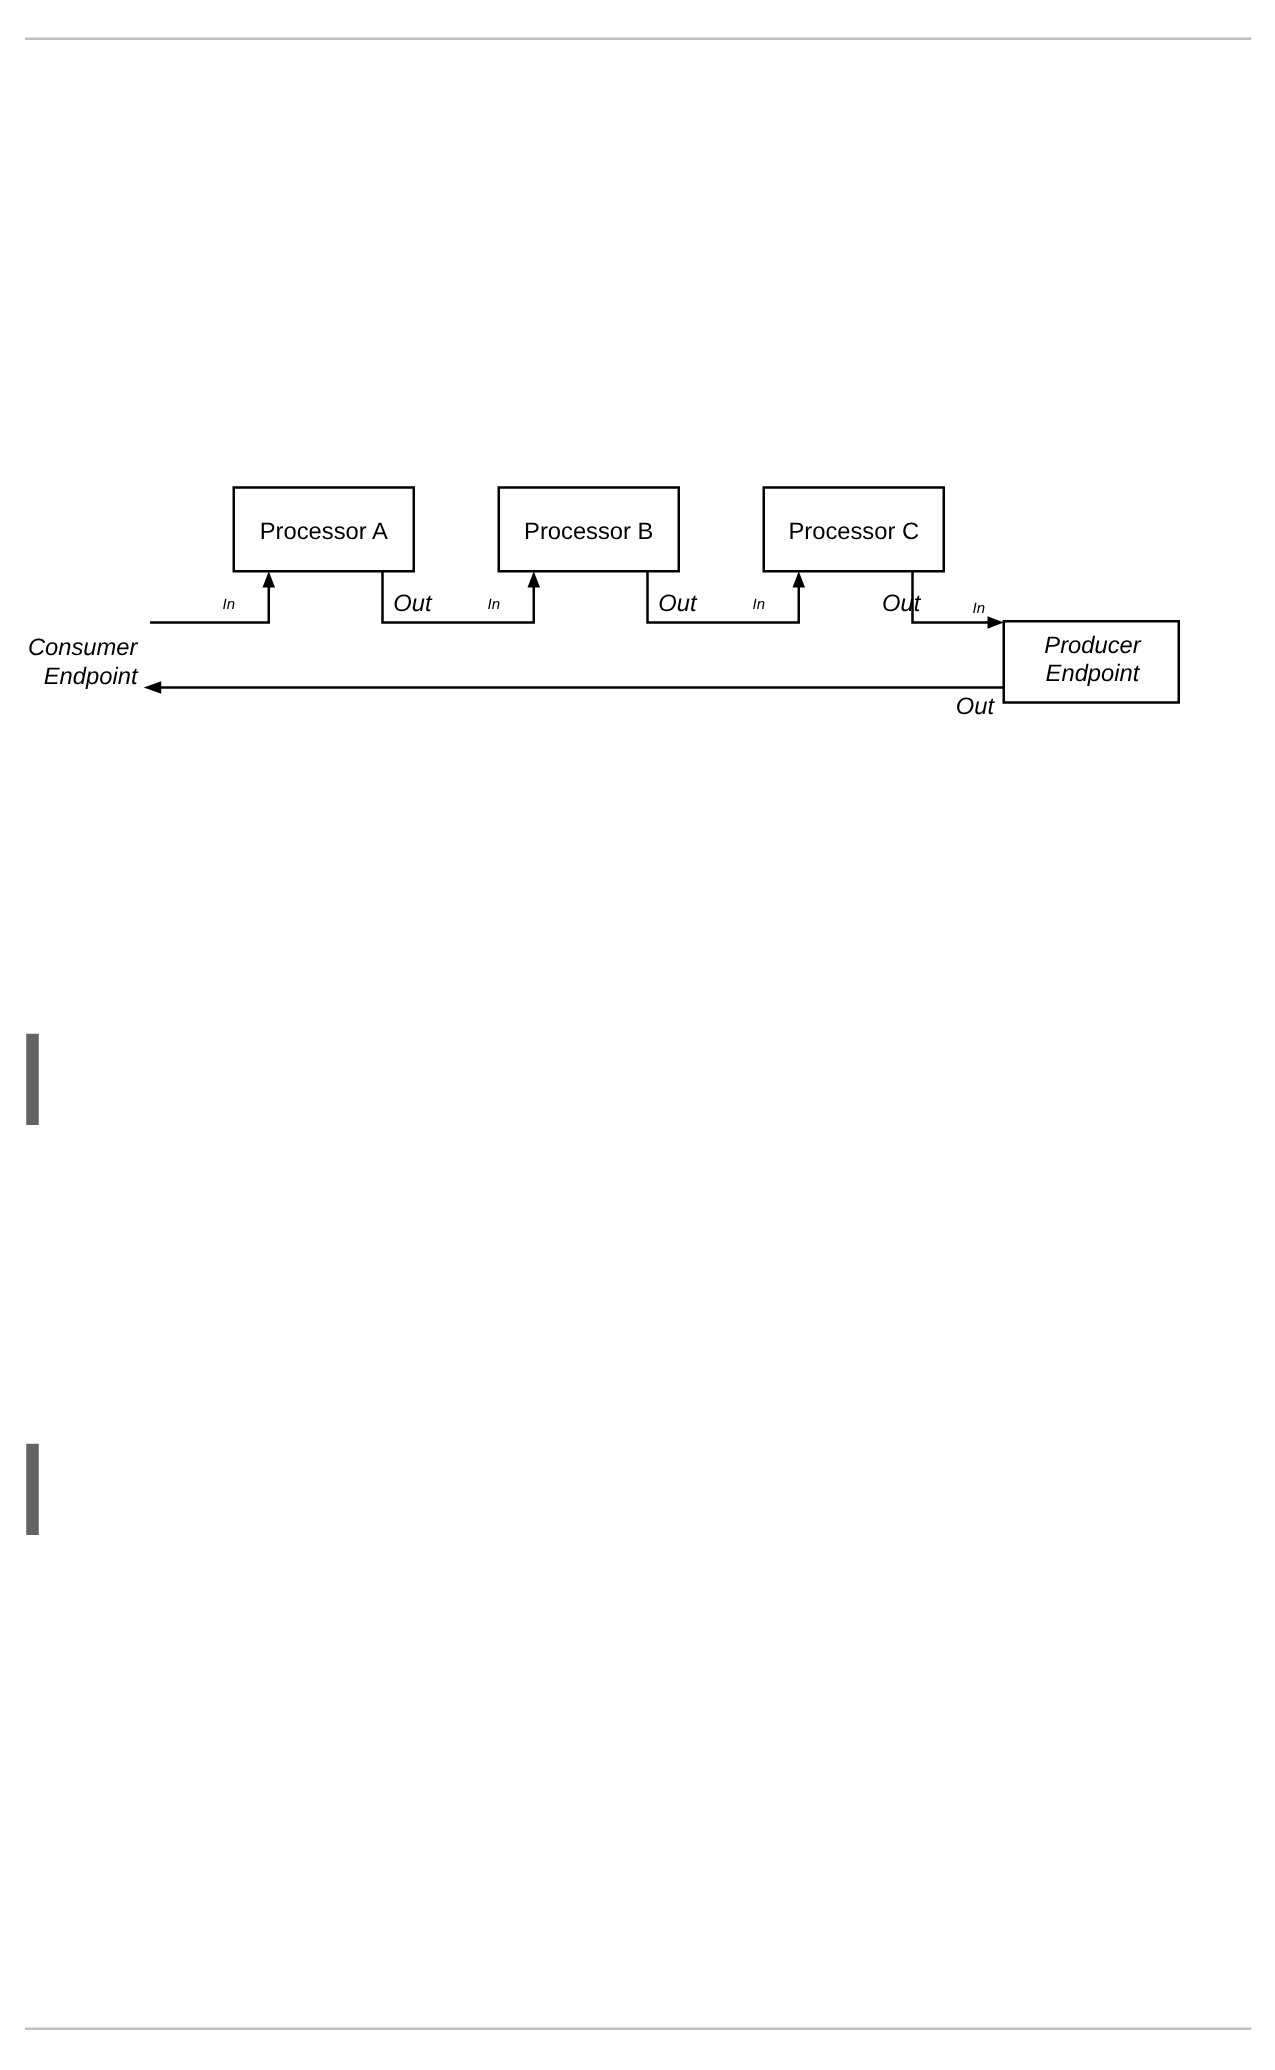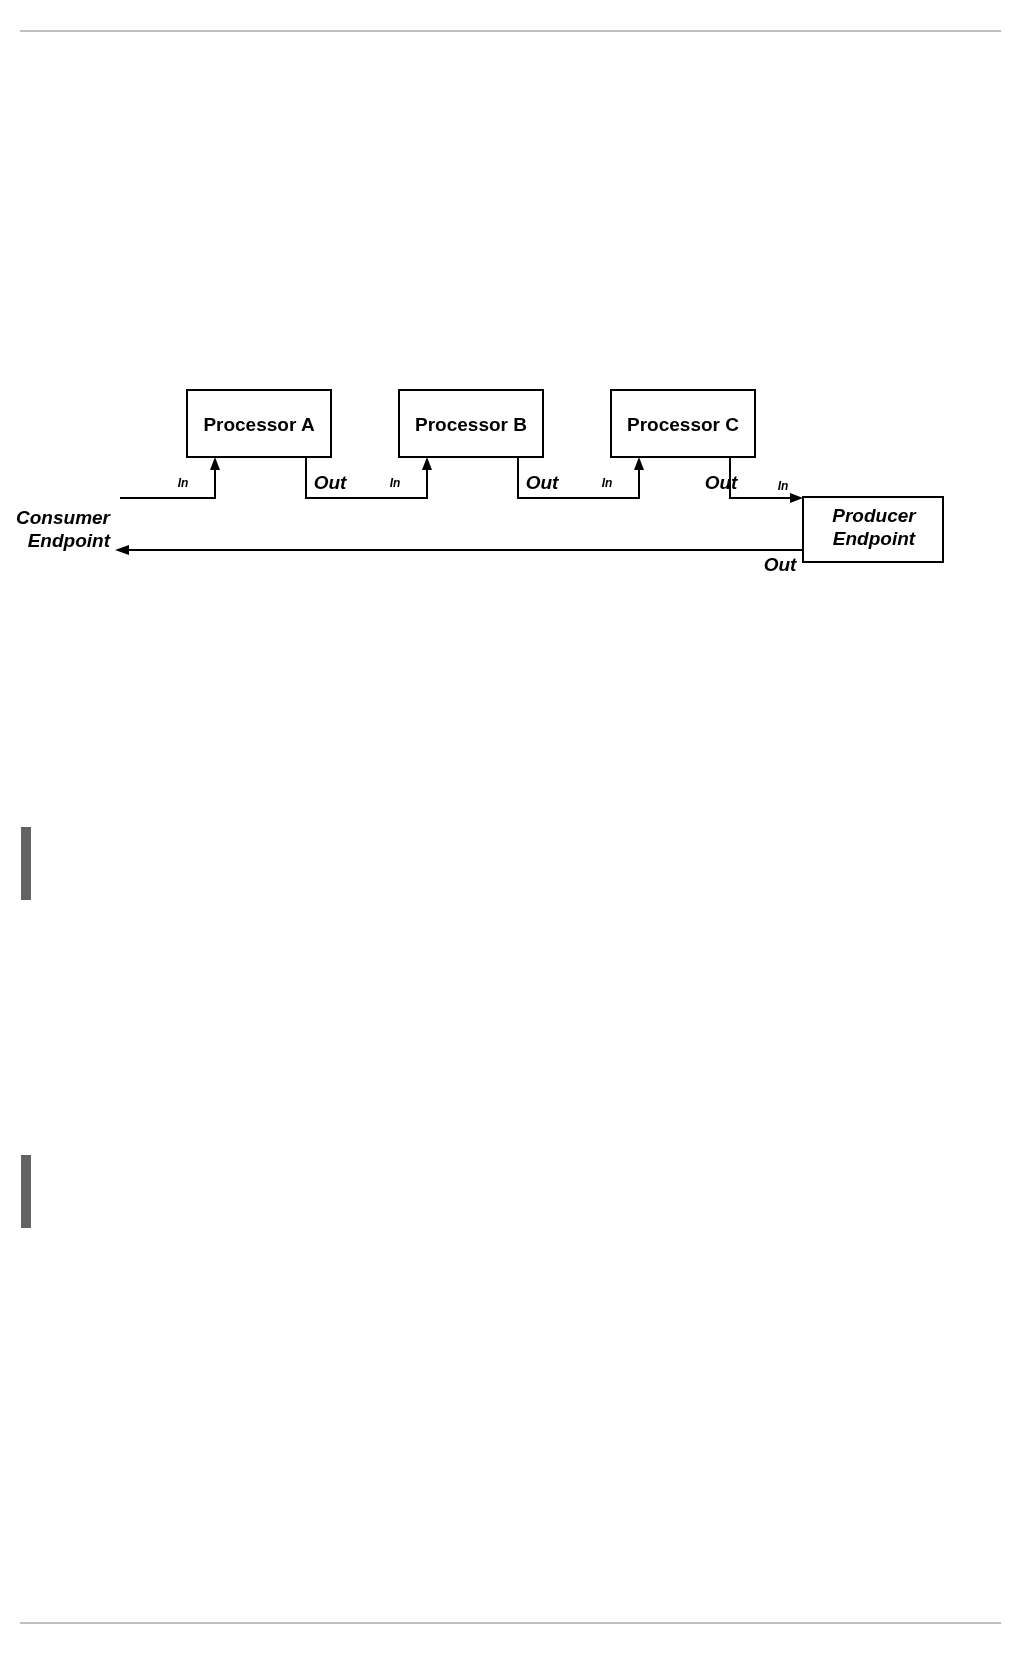--- a/index.html
+++ b/index.html
@@ -11,21 +11,20 @@
     width: 1020px;
     height: 1656px;
     position: relative;
     font-family: "Liberation Sans", sans-serif;
     overflow: hidden;
   }
   .page {
     position: absolute;
     inset: 0;
     background: #ffffff;
-    font-weight: bold;
   }
   .hrule {
     position: absolute;
     left: 20px;
     width: 981px;
     height: 2px;
     background: #c0c0c0;
   }
   .hrule.top { top: 30px; }
   .hrule.bottom { top: 1622px; }

